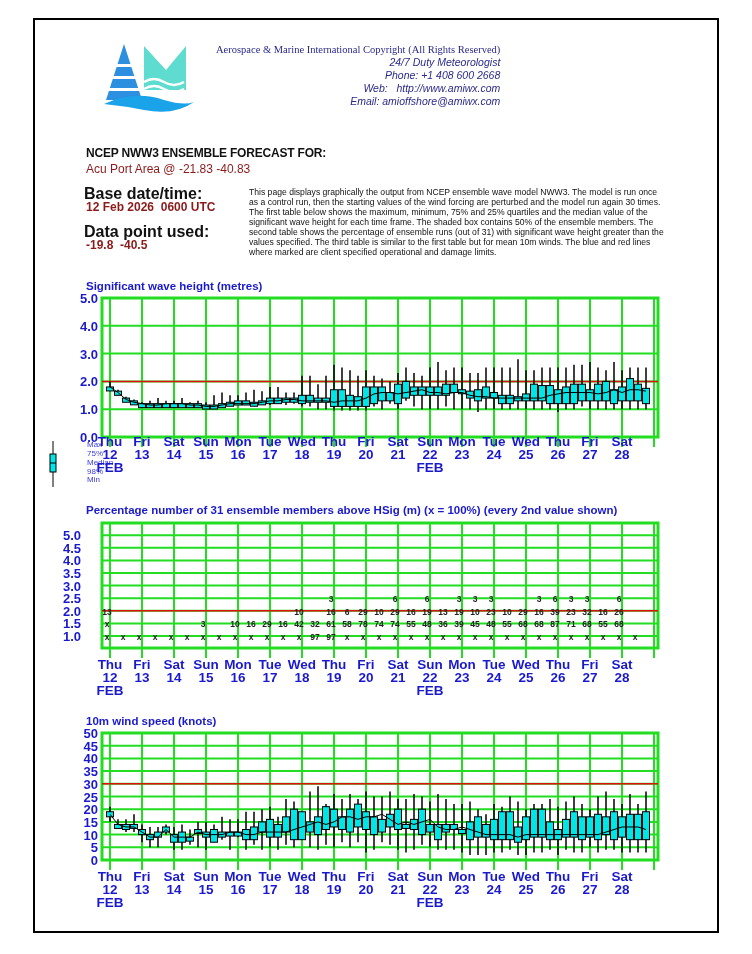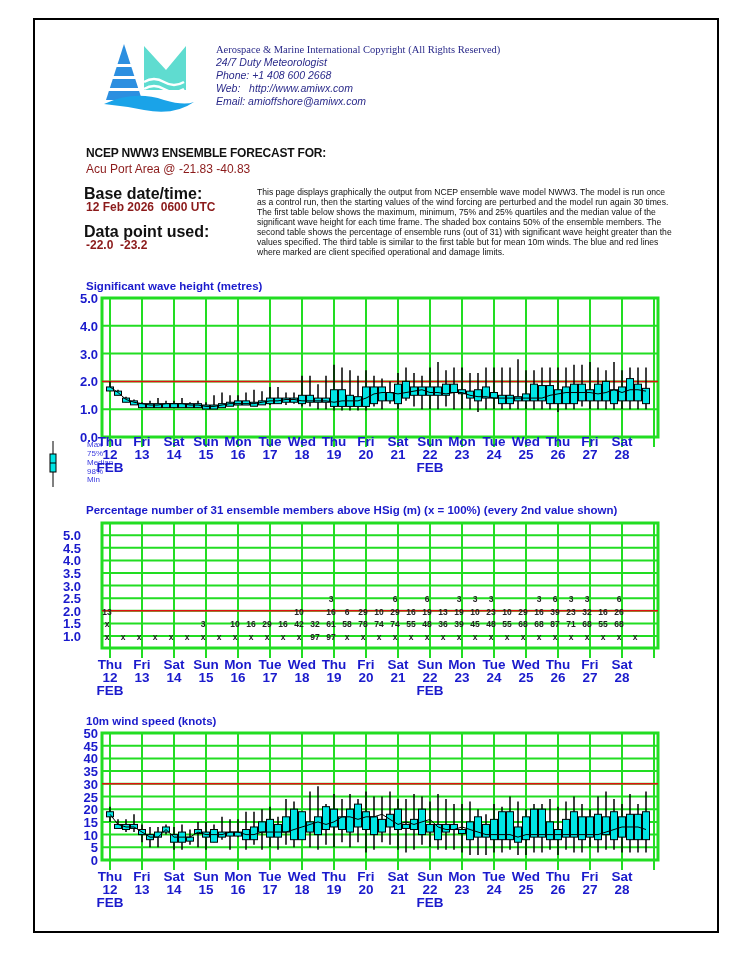--- a/index.html
+++ b/index.html
@@ -1,26 +1,26 @@
 <!DOCTYPE html>
 <html><head>
 <meta charset="utf-8">
 <style>
   html,body{margin:0;padding:0;background:#fff;}
   body{width:752px;height:954px;position:relative;overflow:hidden;font-family:"Liberation Sans",sans-serif;}
   .frame{position:absolute;left:33px;top:18px;width:682px;height:911px;border:2px solid #000;}
   .logo{position:absolute;left:104px;top:42px;width:92px;height:70px;}
   .contact{position:absolute;left:216px;top:43px;font-size:10.5px;line-height:13px;color:#2a2a8a;}
   .contact .l1{font-style:normal;font-family:Liberation Serif, serif;}
-  .contact .it{font-style:italic;}
+  .contact .it{font-style:italic;text-align:right;}
   .h-title{position:absolute;left:86px;top:146px;font-size:12px;font-weight:bold;color:#111;letter-spacing:-0.2px;}
   .h-loc{position:absolute;left:86px;top:162px;font-size:12px;font-weight:normal;color:#8b1a1a;}
   .lbl{position:absolute;left:84px;font-size:16px;font-weight:bold;color:#111;}
   .val{position:absolute;left:86px;font-size:12px;font-weight:bold;color:#8b1a1a;}
-  .desc{position:absolute;left:249px;top:187px;width:415px;font-size:8.6px;line-height:10px;color:#111;margin-left:8px;}
+  .desc{position:absolute;left:249px;top:187px;width:415px;font-size:8.6px;line-height:10px;color:#111;}
   .ctitle{position:absolute;left:86px;font-size:11.5px;font-weight:bold;color:#1a1acc;}
   svg.chart{position:absolute;left:0;top:0;}
   .legend{position:absolute;left:48px;top:441px;width:70px;height:50px;}
   .legend .t{position:absolute;left:16px;font-size:8px;line-height:8px;color:#3a3adf;padding-left:23px;}
 </style>
 </head>
 <body>
 
 <div class="frame"></div>
 
@@ -41,21 +41,21 @@
   <div class="it">Phone: +1 408 600 2668</div>
   <div class="it" style="white-space:pre">Web:   http://www.amiwx.com</div>
   <div class="it">Email: amioffshore@amiwx.com</div>
 </div>
 
 <div class="h-title">NCEP NWW3 ENSEMBLE FORECAST FOR:</div>
 <div class="h-loc">Acu Port Area @ -21.83 -40.83</div>
 <div class="lbl" style="top:185px">Base date/time:</div>
 <div class="val" style="top:200px;white-space:pre">12 Feb 2026  0600 UTC</div>
 <div class="lbl" style="top:223px">Data point used:</div>
-<div class="val" style="top:238px;white-space:pre">-22.0  -23.2</div>
+<div class="val" style="top:238px;white-space:pre">-19.8  -40.5</div>
 <div class="desc">This page displays graphically the output from NCEP ensemble wave model NWW3. The model is run once as a control run, then the starting values of the wind forcing are perturbed and the model run again 30 times. The first table below shows the maximum,  minimum,  75% and 25% quartiles and the median value of the significant wave height for each time frame. The shaded box contains 50% of the ensemble members. The second table shows the percentage of ensemble runs (out of 31) with significant wave height greater than the values specified. The third table is similar to the first table but for mean 10m winds. The blue and red lines where marked are client specified operational and damage limits.</div>
 
 <div class="ctitle" style="top:280px">Significant wave height (metres)</div>
 <div class="ctitle" style="top:504px">Percentage number of 31 ensemble members above HSig (m) (x = 100%) (every 2nd value shown)</div>
 <div class="ctitle" style="top:715px">10m wind speed (knots)</div>
 
 <div class="legend">
   <svg width="14" height="50" style="position:absolute;left:0;top:0">
     <line x1="5" y1="0" x2="5" y2="46" stroke="#000" stroke-width="1"></line>
     <rect x="2" y="13" width="6" height="18" fill="#00e5e5" stroke="#000" stroke-width="1"></rect>

